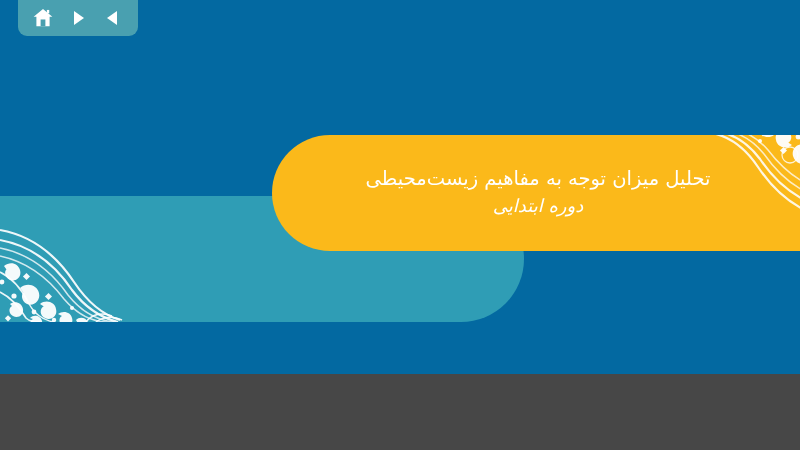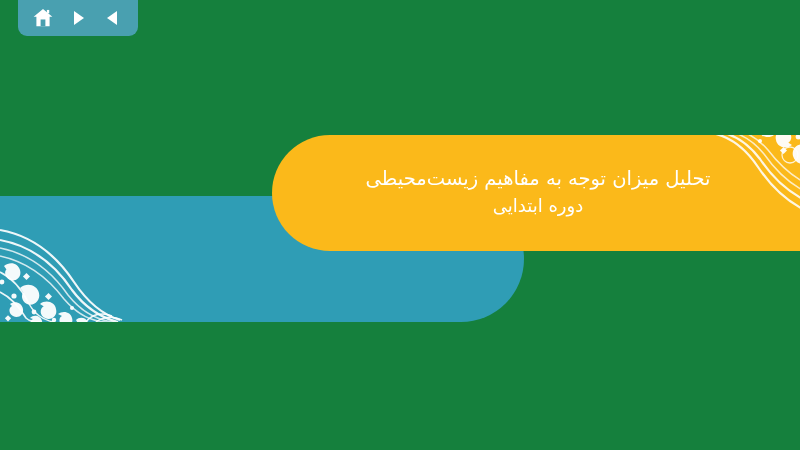--- a/index.html
+++ b/index.html
@@ -14,22 +14,22 @@
   body {
     background: #474747;
     font-family: "DejaVu Sans", "Liberation Sans", sans-serif;
     position: relative;
   }
 
   #slide {
     position: absolute;
     inset: 0;
     width: 800px;
-    height: 450px;
-    background: #15803d;
+    height: 374px;
+    background: #0369a1;
     overflow: hidden;
   }
 
   
   #navbar {
     position: absolute;
     left: 18px;
     top: 0;
     width: 120px;
     height: 36px;
@@ -114,21 +114,21 @@
     padding: 4px 14px 6px 10px;
   }
   .title-line {
     color: #FFFFFF;
     font-size: 19.5px;
     line-height: 1.42;
     font-weight: 400;
     white-space: nowrap;
     font-family: "DejaVu Sans", "Liberation Sans", sans-serif;
   }
-  .title-line.l3 { font-size: 18px; }
+  .title-line.l3 { font-size: 18px; font-style: italic; }
 </style>
 </head>
 <body>
 
 <div id="slide">
 
   <div id="navbar">
 
     <button class="nav-btn" aria-label="previous">
       <span>

